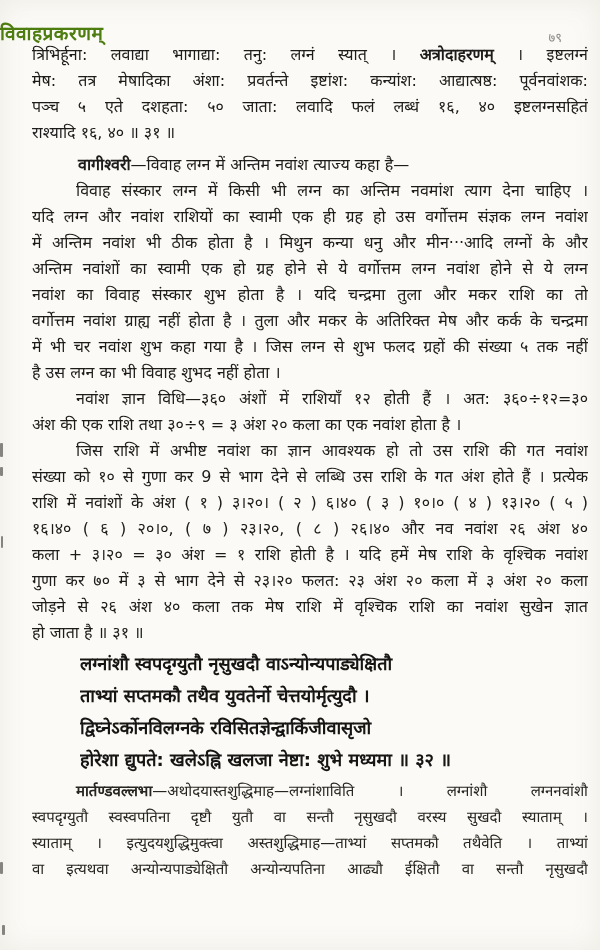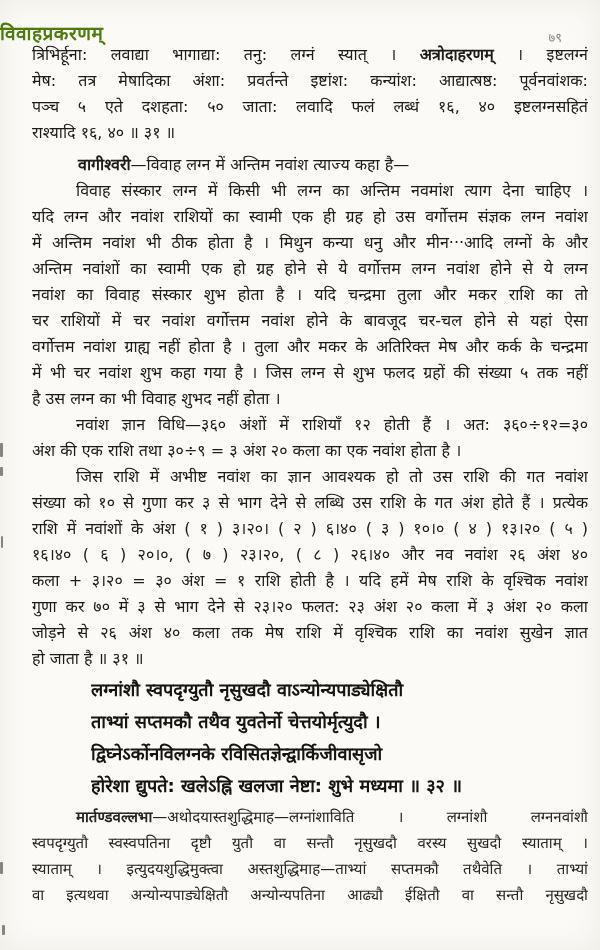--- a/index.html
+++ b/index.html
@@ -30,21 +30,21 @@
     text-align:justify;text-align-last:justify;
     overflow:hidden;white-space:normal;
   }
   .tline.left{text-align:left;text-align-last:left;}
   .tline.indent{text-indent:44px;}
   .lead-bold{font-weight:bold;}
   .vagishvari{margin-top:6px;padding-left:46px;}
   .verse{margin-top:2px;padding-left:48px;}
   .verse .tline{
     height:32px;line-height:32px;font-size:18px;font-weight:bold;
-    text-align:right;text-align-last:left;color:#161514;margin-left:11px;
+    text-align:right;text-align-last:left;color:#161514;
   }
   .martanda{margin-top:2px;}
   .martanda .tline{height:26px;line-height:26px;font-size:15px;color:#26251f;}
   .scan-artifact{
     position:absolute;background:#4a4843;opacity:.65;border-radius:1px;
   }
   .a1{left:0;top:443px;width:3px;height:14px;}
   .a2{left:0;top:467px;width:3px;height:9px;}
   .a3{left:1px;top:536px;width:2px;height:12px;}
   .a4{left:0;top:862px;width:3px;height:12px;}
@@ -76,34 +76,33 @@
     <section>
       <div class="tline left vagishvari"><span class="lead-bold">वागीश्वरी</span><span>—विवाह लग्न में अन्तिम नवांश त्याज्य कहा है—</span></div>
     </section>
 
     <section>
       <div class="tline indent">विवाह संस्कार लग्न में किसी भी लग्न का अन्तिम नवमांश त्याग देना चाहिए ।</div>
       <div class="tline">यदि लग्न और नवांश राशियों का स्वामी एक ही ग्रह हो उस वर्गोत्तम संज्ञक लग्न नवांश</div>
       <div class="tline">में अन्तिम नवांश भी ठीक होता है । मिथुन कन्या धनु और मीन···आदि लग्नों के और</div>
       <div class="tline">अन्तिम नवांशों का स्वामी एक हो ग्रह होने से ये वर्गोत्तम लग्न नवांश होने से ये लग्न</div>
       <div class="tline">नवांश का विवाह संस्कार शुभ होता है । यदि चन्द्रमा तुला और मकर राशि का तो</div>
-      <div class="tline">चर राशियों में चर नवांश वर्गोत्तम नवांश होने के बावजूद चर-चल होने से यहां ऐसा</div>
       <div class="tline">वर्गोत्तम नवांश ग्राह्य नहीं होता है । तुला और मकर के अतिरिक्त मेष और कर्क के चन्द्रमा</div>
       <div class="tline">में भी चर नवांश शुभ कहा गया है । जिस लग्न से शुभ फलद ग्रहों की संख्या ५ तक नहीं</div>
       <div class="tline left">है उस लग्न का भी विवाह शुभद नहीं होता ।</div>
     </section>
 
     <section>
       <div class="tline indent">नवांश ज्ञान विधि—३६० अंशों में राशियाँ १२ होती हैं । अत: ३६०÷१२=३०</div>
       <div class="tline left">अंश की एक राशि तथा ३०÷९ = ३ अंश २० कला का एक नवांश होता है ।</div>
     </section>
 
     <section>
       <div class="tline indent">जिस राशि में अभीष्ट नवांश का ज्ञान आवश्यक हो तो उस राशि की गत नवांश</div>
-      <div class="tline">संख्या को १० से गुणा कर ३ से भाग देने से लब्धि उस राशि के गत अंश होते हैं । प्रत्येक</div>
+      <div class="tline">संख्या को १० से गुणा कर 9 से भाग देने से लब्धि उस राशि के गत अंश होते हैं । प्रत्येक</div>
       <div class="tline">राशि में नवांशों के अंश ( १ ) ३।२०। ( २ ) ६।४० ( ३ ) १०।० ( ४ ) १३।२० ( ५ )</div>
       <div class="tline">१६।४० ( ६ ) २०।०, ( ७ ) २३।२०, ( ८ ) २६।४० और नव नवांश २६ अंश ४०</div>
       <div class="tline">कला + ३।२० = ३० अंश = १ राशि होती है । यदि हमें मेष राशि के वृश्चिक नवांश</div>
       <div class="tline">गुणा कर ७० में ३ से भाग देने से २३।२० फलत: २३ अंश २० कला में ३ अंश २० कला</div>
       <div class="tline">जोड़ने से २६ अंश ४० कला तक मेष राशि में वृश्चिक राशि का नवांश सुखेन ज्ञात</div>
       <div class="tline left">हो जाता है ॥ ३१ ॥</div>
     </section>
 
     <section class="verse">
       <div class="tline">लग्नांशौ स्वपदृग्युतौ नृसुखदौ वाऽन्योन्यपाड्येक्षितौ</div>

